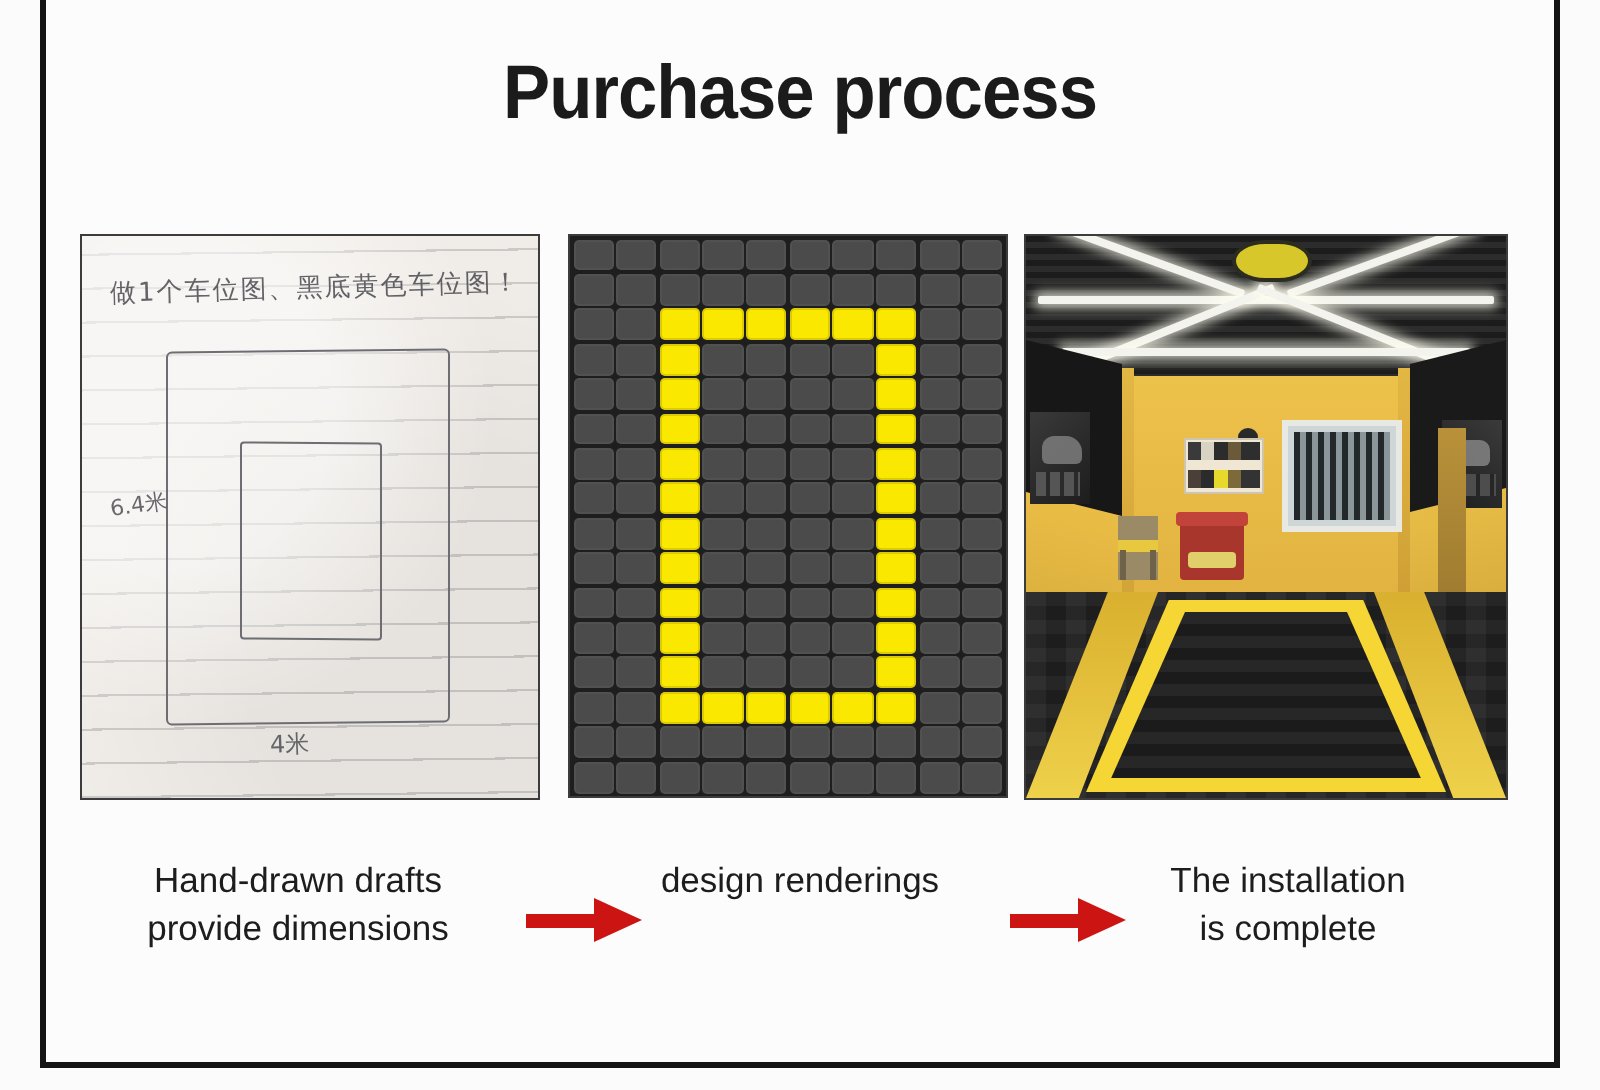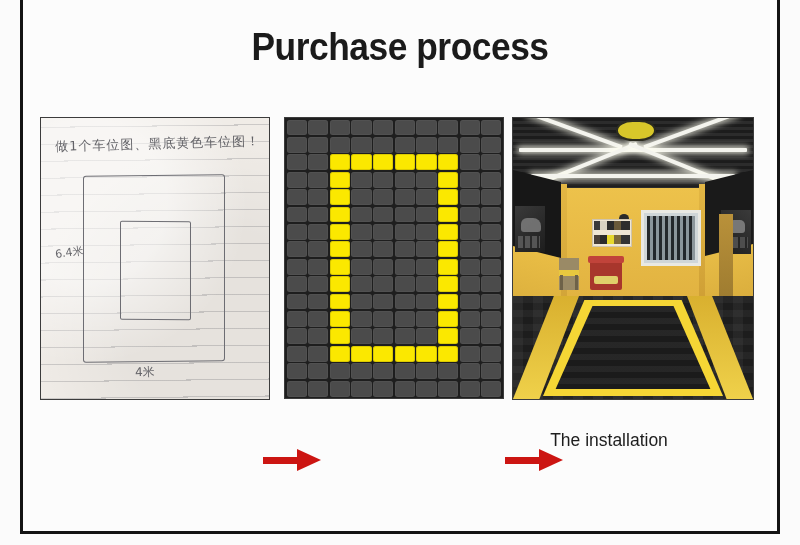--- a/index.html
+++ b/index.html
@@ -244,21 +244,21 @@
   .caption{
     position:absolute;top:428px;
     text-align:center;
     font-family:"Liberation Sans", sans-serif;
     font-size:17.5px;
     line-height:24px;
     color:#1d1d1d;
   }
   #cap-1{left:38px;width:222px;}
   #cap-2{left:300px;width:200px;}
-  #cap-3{left:509px;width:200px;}
+  #cap-3{left:544px;width:200px;}
 
   .arrow{position:absolute;top:449px;height:22px;width:62px;}
   #arrow-1{left:263px;}
   #arrow-2{left:505px;}
   .arrow .shaft{position:absolute;left:0;top:8px;width:42px;height:7px;background:#cc1512;}
   .arrow .head{
     position:absolute;left:34px;top:0;width:0;height:0;
     border-top:11px solid transparent;
     border-bottom:11px solid transparent;
     border-left:24px solid #cc1512;
@@ -505,31 +505,37 @@
       </div>
       <div class="ph-floor-yellow-l"></div>
       <div class="ph-floor-yellow-r"></div>
       <div class="ph-bay"></div>
       <div class="ph-bay-in">
         <div class="tex2"></div>
       </div>
     </div>
   </div>
 
+  <div class="caption" id="cap-1">
+    <div>Hand-drawn drafts</div>
+    <div>provide dimensions</div>
+  </div>
 
   <div class="arrow" id="arrow-1">
     <div class="shaft"></div>
     <div class="head"></div>
   </div>
 
   <div class="caption" id="cap-2">
+    <div>design renderings</div>
   </div>
 
   <div class="arrow" id="arrow-2">
     <div class="shaft"></div>
     <div class="head"></div>
   </div>
 
   <div class="caption" id="cap-3">
     <div>The installation</div>
+    <div>is complete</div>
   </div>
 
 </div>
 
 </body></html>

